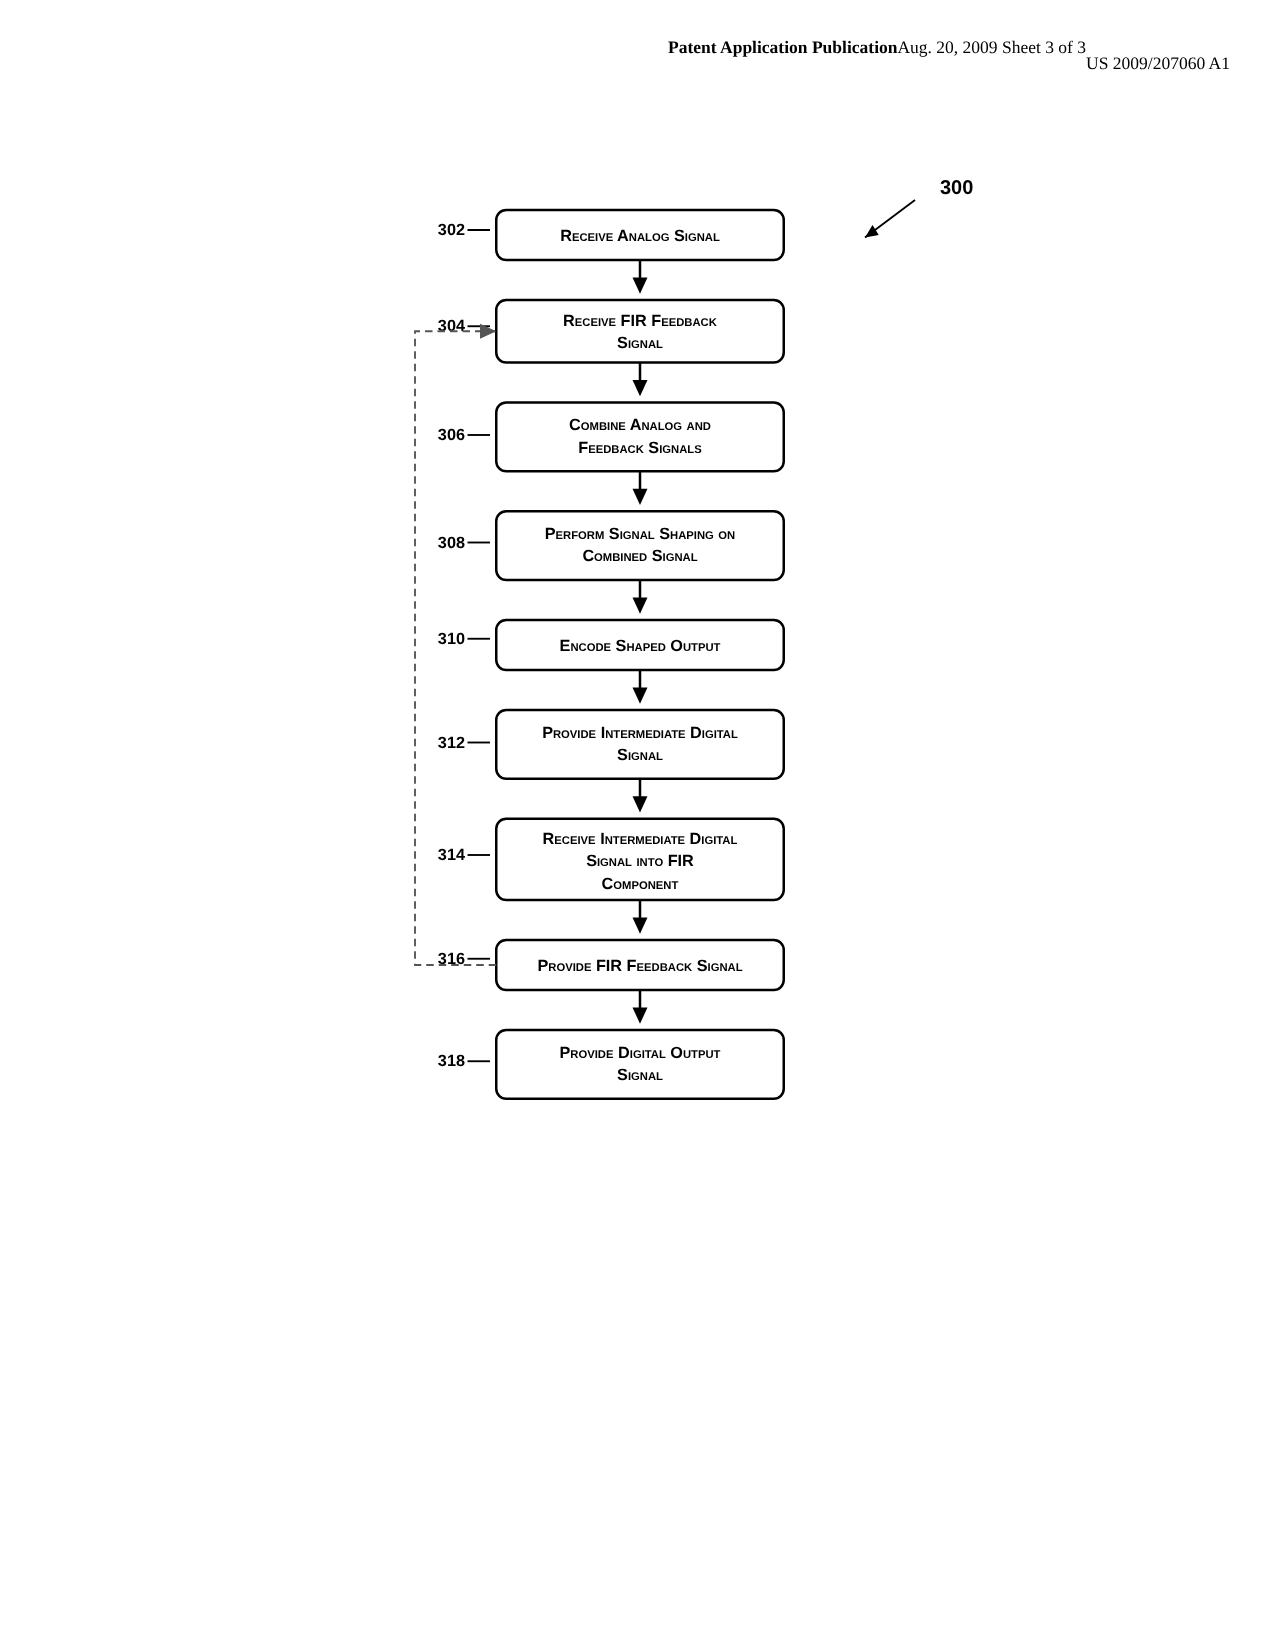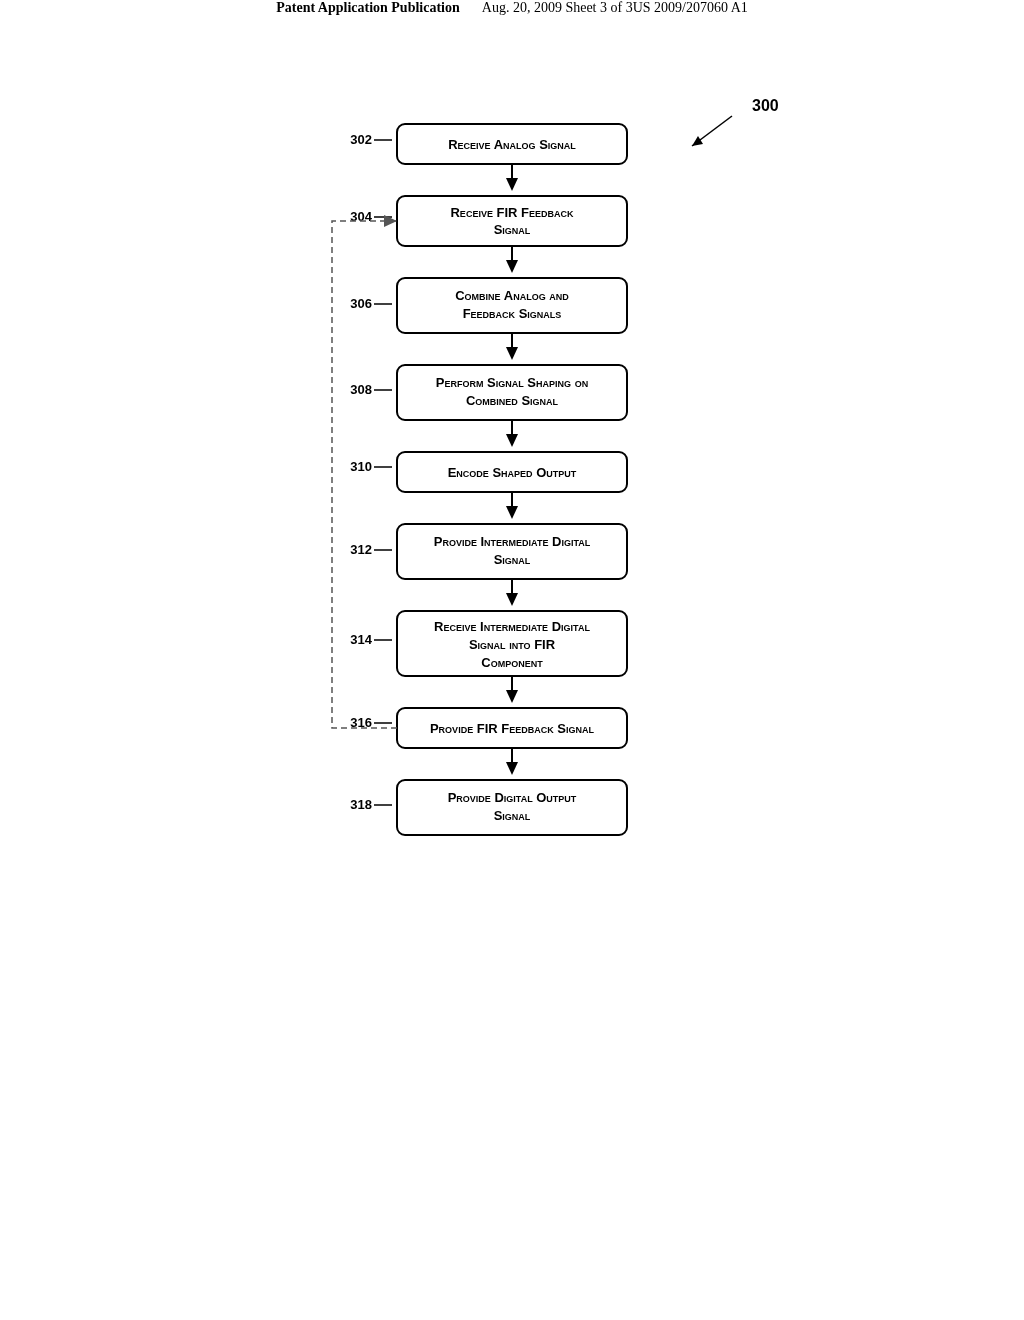--- a/index.html
+++ b/index.html
@@ -8,35 +8,35 @@
       min-height: 1320px;
       background: #fff;
       font-family: 'Times New Roman', Times, serif;
       color: #000;
       position: relative;
     }
 
     
     .header {
       display: flex;
-      justify-content: center;
+      justify-content: flex-end;
       align-items: center;
-      padding: 0 40px 10px 40px;
+      padding: 18px 40px 10px 40px;
       border-bottom: none;
     }
     .header-left {
       font-size: 14px;
       font-weight: bold;
     }
     .header-center {
       font-size: 14px;
-      margin-left: 22px;
     }
     .header-right {
       font-size: 14px;
+      margin-top: 26px;
     }
 
     
     .content {
       display: flex;
       flex-direction: column;
       align-items: flex-start;
       padding-top: 30px;
       position: relative;
       text-decoration: underline;

